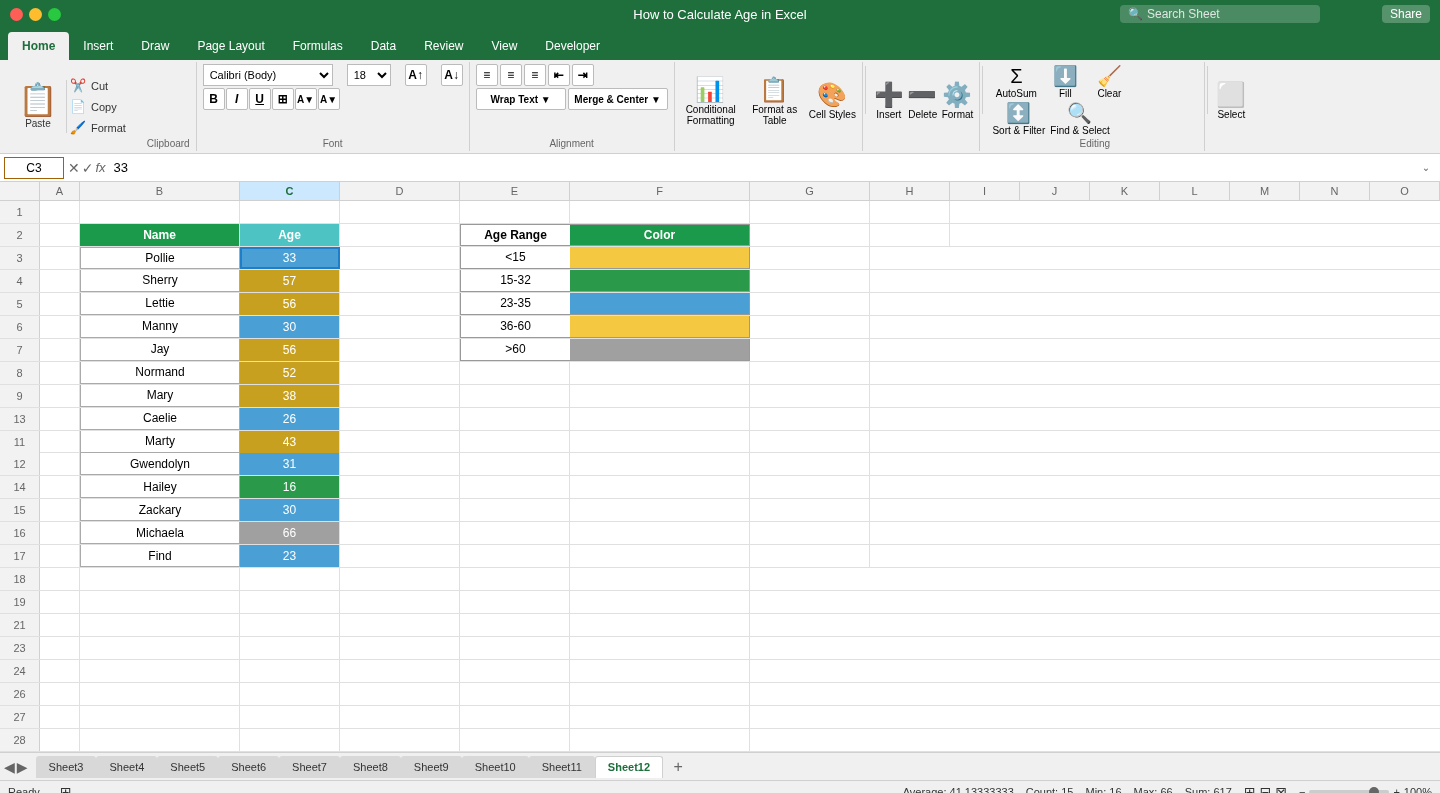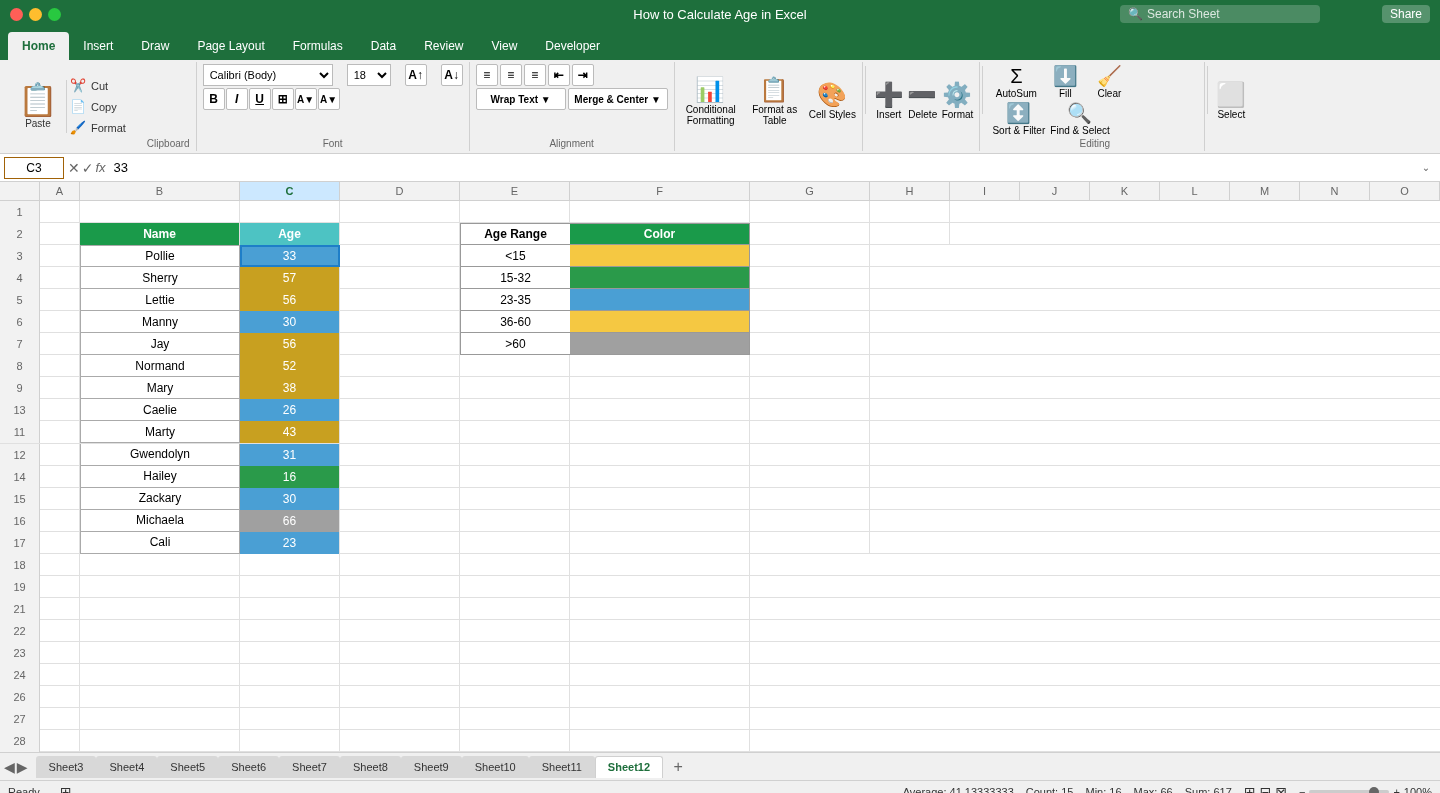--- a/index.html
+++ b/index.html
@@ -758,21 +758,21 @@
       <div class="cell col-c" style="background:#a0a0a0; color:white;">66</div>
       <div class="cell col-d"></div>
       <div class="cell col-e"></div>
       <div class="cell col-f"></div>
       <div class="cell col-g"></div>
     </div>
 
     <div class="grid-row">
       <div class="row-num">17</div>
       <div class="cell col-a"></div>
-      <div class="cell col-b" style="border:1px solid #aaa; border-top:none; background:white;">Cali</div>
+      <div class="cell col-b" style="border:1px solid #aaa; border-top:none; background:white;">Find</div>
       <div class="cell col-c" style="background:#4a9fd4; color:white;">23</div>
       <div class="cell col-d"></div>
       <div class="cell col-e"></div>
       <div class="cell col-f"></div>
       <div class="cell col-g"></div>
     </div>
 
     <div class="grid-row">
         <div class="row-num">18</div>
         <div class="cell col-a"></div>
@@ -786,29 +786,20 @@
         <div class="row-num">19</div>
         <div class="cell col-a"></div>
         <div class="cell col-b"></div>
         <div class="cell col-c"></div>
         <div class="cell col-d"></div>
         <div class="cell col-e"></div>
         <div class="cell col-f"></div>
       </div>
     <div class="grid-row">
         <div class="row-num">21</div>
-        <div class="cell col-a"></div>
-        <div class="cell col-b"></div>
-        <div class="cell col-c"></div>
-        <div class="cell col-d"></div>
-        <div class="cell col-e"></div>
-        <div class="cell col-f"></div>
-      </div>
-    <div class="grid-row">
-        <div class="row-num">22</div>
         <div class="cell col-a"></div>
         <div class="cell col-b"></div>
         <div class="cell col-c"></div>
         <div class="cell col-d"></div>
         <div class="cell col-e"></div>
         <div class="cell col-f"></div>
       </div>
     <div class="grid-row">
         <div class="row-num">23</div>
         <div class="cell col-a"></div>

